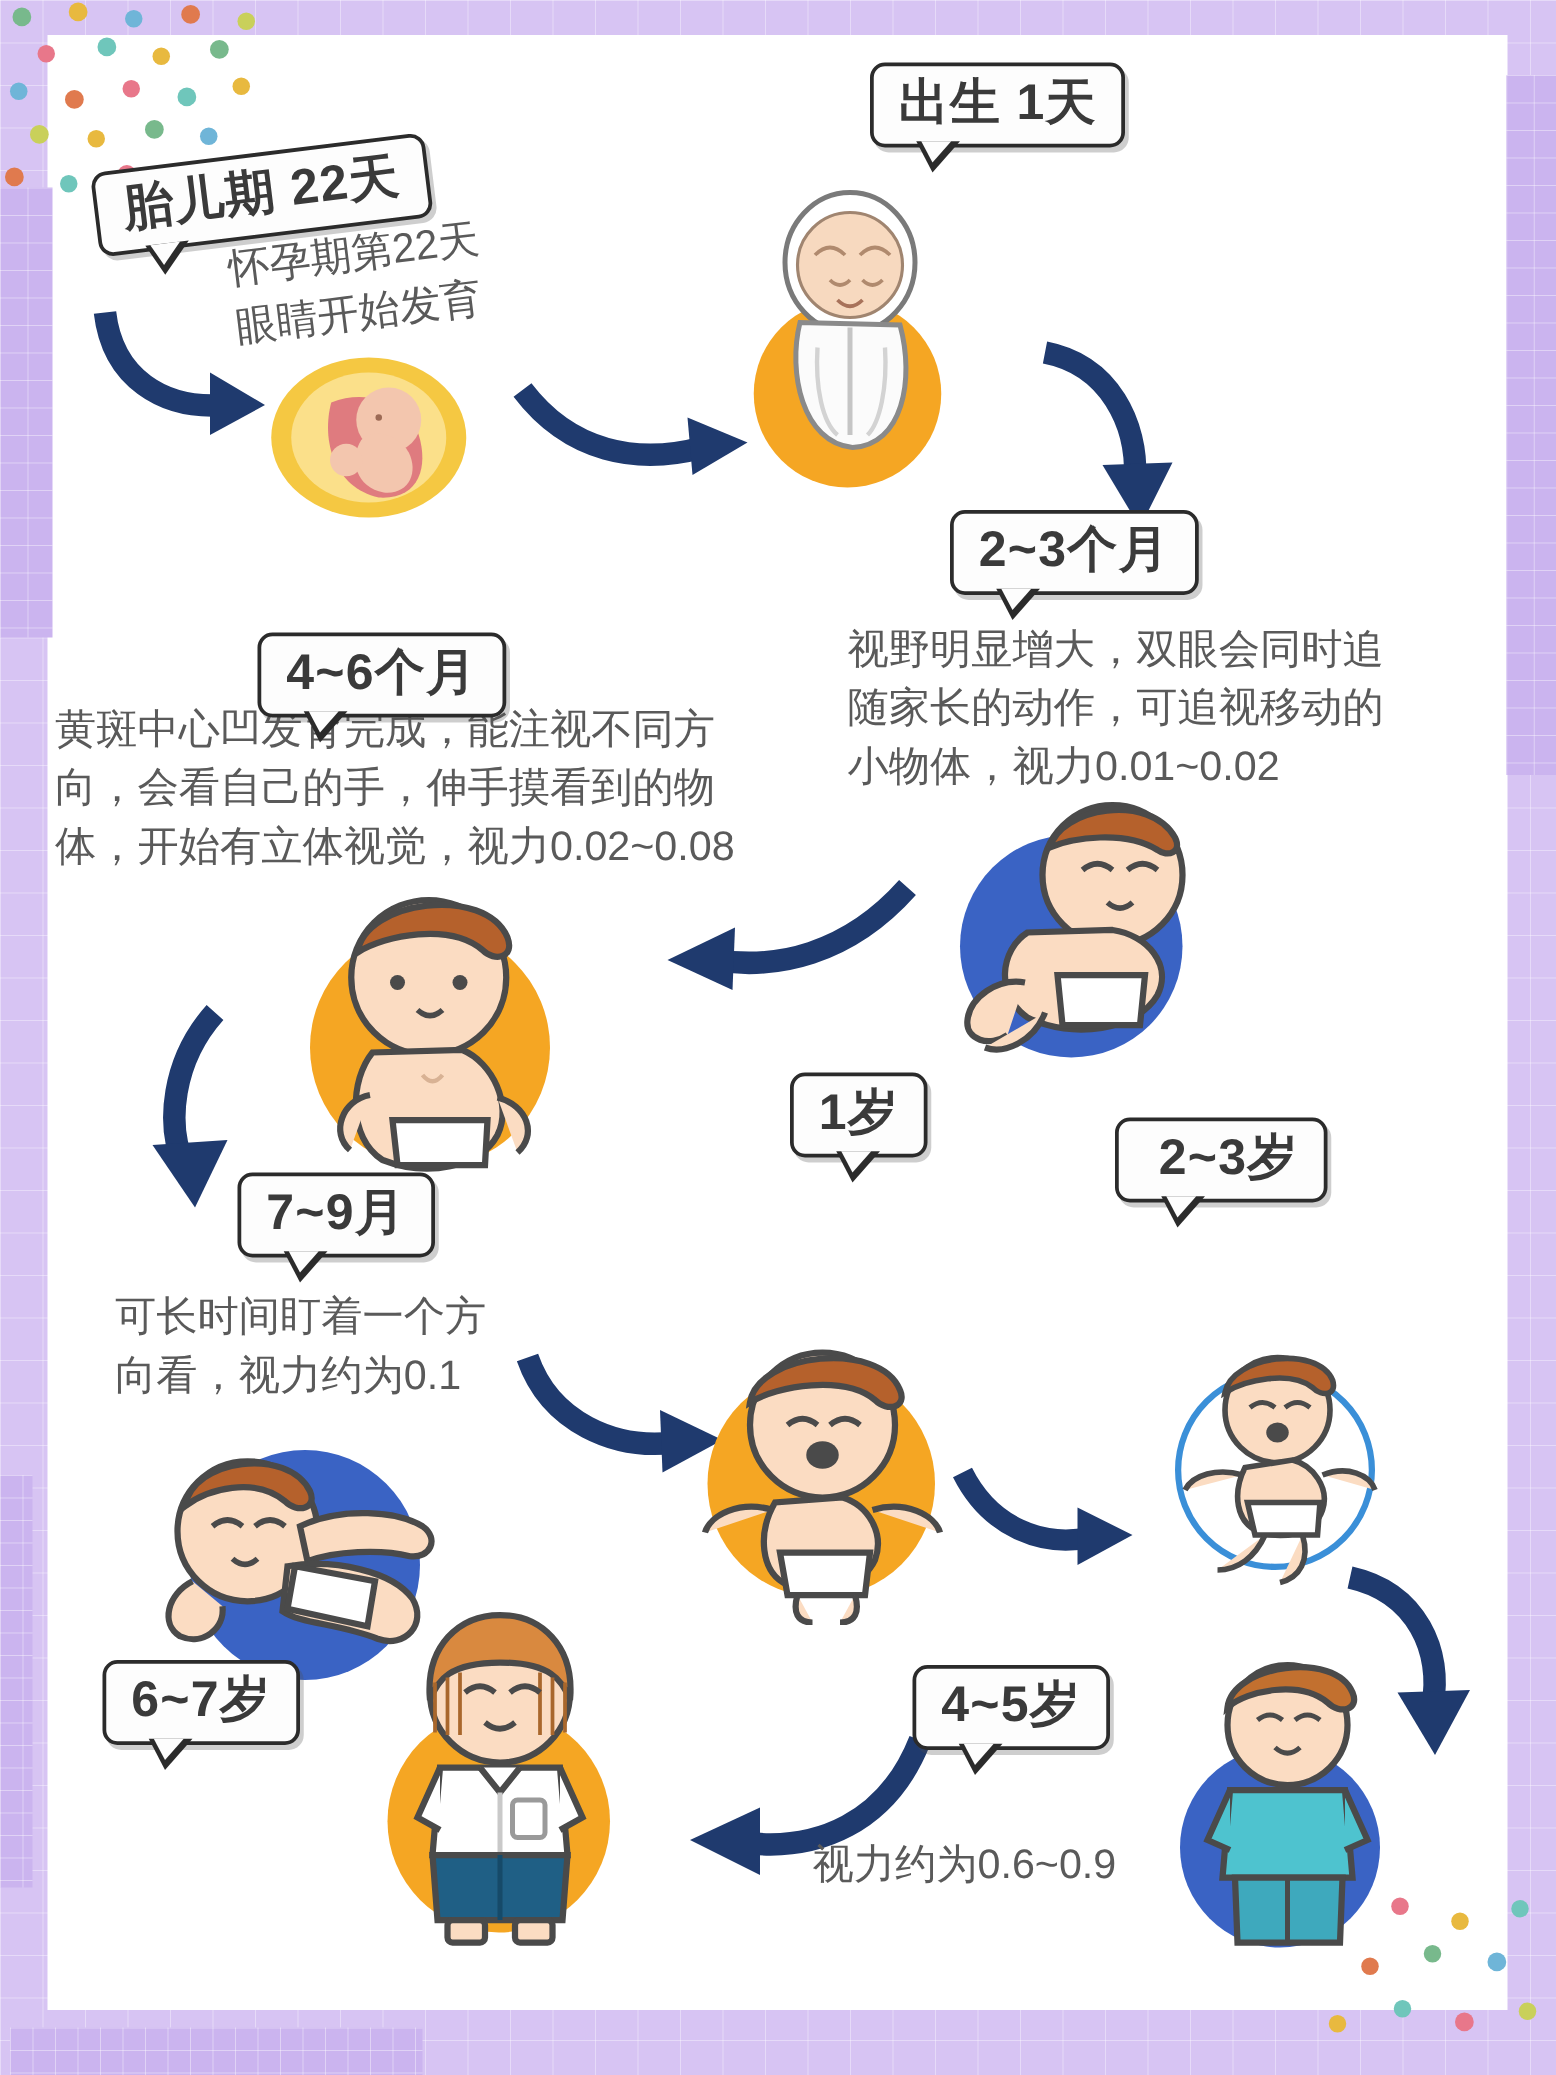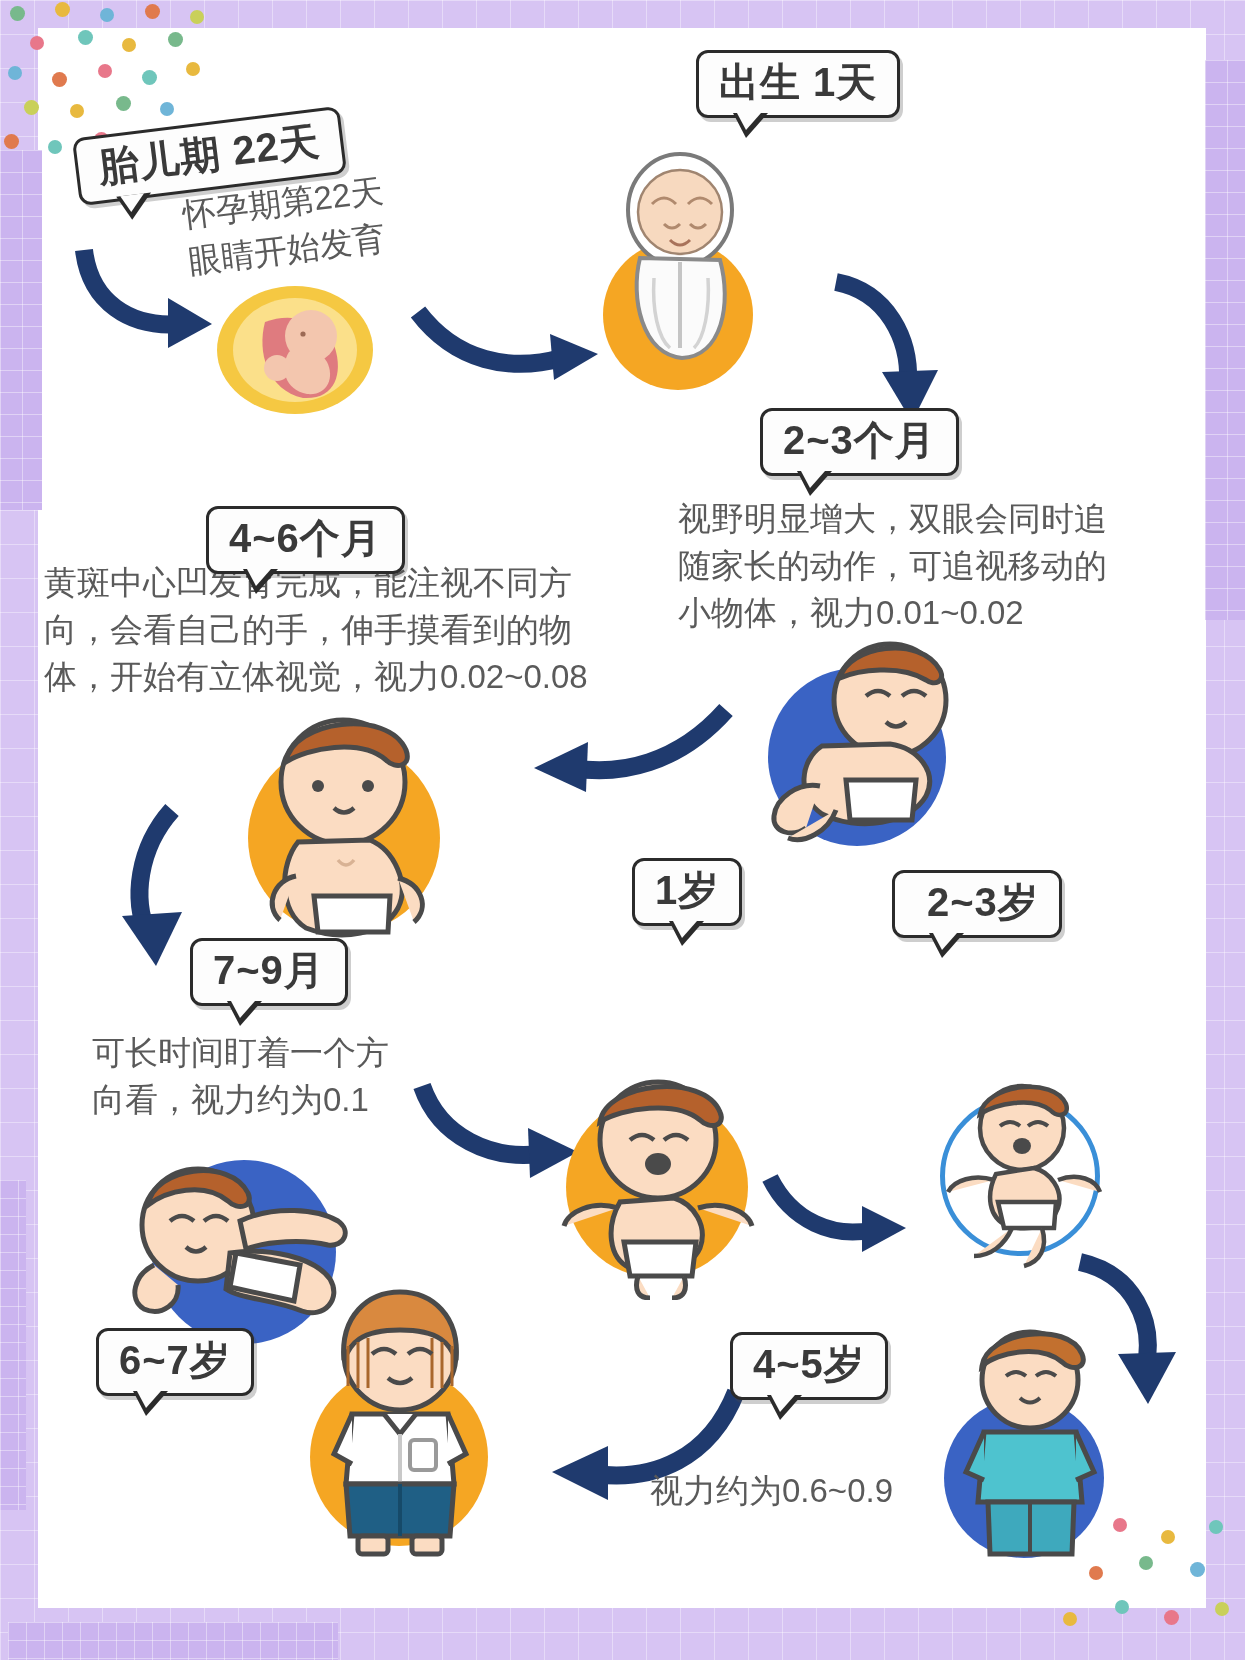--- a/index.html
+++ b/index.html
@@ -372,21 +372,21 @@
       <path d="M100 216 C 96 230, 100 238, 112 238" fill="#fbdcc2" stroke="#4a4a4a" stroke-width="5"></path>
       <path d="M146 216 C 150 230, 146 238, 134 238" fill="#fbdcc2" stroke="#4a4a4a" stroke-width="5"></path>
     </svg>
   </div>
 
   <svg class="arrow" style="left:762px;top:1166px;" width="160" height="100" viewBox="0 0 160 100">
     <path d="M8 12 C 30 56, 72 72, 110 64" stroke="#1f3a6e" stroke-width="17" fill="none"></path>
     <path d="M100 40 L 144 62 L 100 86 Z" fill="#1f3a6e"></path>
   </svg>
 
-  <div class="bubble" style="left:892px;top:870px;padding-left:32px;">2~3岁</div>
+  <div class="bubble" style="left:892px;top:894px;padding-left:32px;">2~3岁</div>
 
   <div class="blob ring" style="left:940px;top:1096px;width:150px;height:150px;"></div>
   <div class="figure" style="left:930px;top:1070px;">
     <svg width="180" height="200" viewBox="0 0 180 200">
       <circle cx="92" cy="58" r="42" fill="#fbdcc2" stroke="#4a4a4a" stroke-width="4.5"></circle>
       <path d="M50 44 C 56 14, 124 6, 136 34 C 140 46, 128 48, 120 40 C 102 26, 66 34, 50 44 Z" fill="#b5612c" stroke="#4a4a4a" stroke-width="4.5"></path>
       <path d="M70 56 q 10 -8 20 0" stroke="#4a4a4a" stroke-width="4" fill="none"></path>
       <path d="M98 56 q 10 -8 20 0" stroke="#4a4a4a" stroke-width="4" fill="none"></path>
       <ellipse cx="92" cy="76" rx="9" ry="8" fill="#4a4a4a"></ellipse>
       <path d="M66 104 C 56 124, 58 148, 78 156 C 100 162, 122 156, 128 138 C 134 120, 120 102, 104 98 Z" fill="#fbdcc2" stroke="#4a4a4a" stroke-width="4.5"></path>
@@ -420,21 +420,21 @@
       <path d="M48 186 L 134 186 L 132 238 L 50 238 Z" fill="#3ea9bd" stroke="#4a4a4a" stroke-width="5"></path>
       <path d="M90 186 L 90 238" stroke="#4a4a4a" stroke-width="4" fill="none"></path>
     </svg>
   </div>
 
   <svg class="arrow" style="left:508px;top:1378px;" width="240" height="130" viewBox="0 0 240 130">
     <path d="M228 14 C 202 80, 146 104, 86 96" stroke="#1f3a6e" stroke-width="18" fill="none"></path>
     <path d="M100 68 L 44 94 L 100 122 Z" fill="#1f3a6e"></path>
   </svg>
 
-  <div class="bubble" style="left:96px;top:1328px;text-align:center;">6~7岁</div>
+  <div class="bubble" style="left:82px;top:1328px;text-align:center;">6~7岁</div>
 
   <div class="blob orange" style="left:310px;top:1368px;width:178px;height:178px;"></div>
   <div class="figure" style="left:300px;top:1268px;">
     <svg width="200" height="290" viewBox="0 0 200 290">
       <circle cx="100" cy="86" r="56" fill="#fbdcc2" stroke="#4a4a4a" stroke-width="5"></circle>
       <path d="M44 92 C 40 48, 68 24, 100 24 C 132 24, 160 48, 156 92 C 150 76, 140 62, 100 62 C 60 62, 50 76, 44 92 Z" fill="#d9893f" stroke="#4a4a4a" stroke-width="5"></path>
       <path d="M48 78 L 48 118 M58 74 L 58 120 M68 70 L 68 120 M132 70 L 132 120 M142 74 L 142 120 M152 78 L 152 118" stroke="#a9672c" stroke-width="3" fill="none"></path>
       <path d="M72 86 q 12 -10 24 0" stroke="#4a4a4a" stroke-width="4.5" fill="none"></path>
       <path d="M108 86 q 12 -10 24 0" stroke="#4a4a4a" stroke-width="4.5" fill="none"></path>
       <path d="M88 110 q 12 10 24 0" stroke="#4a4a4a" stroke-width="4.5" fill="none"></path>

